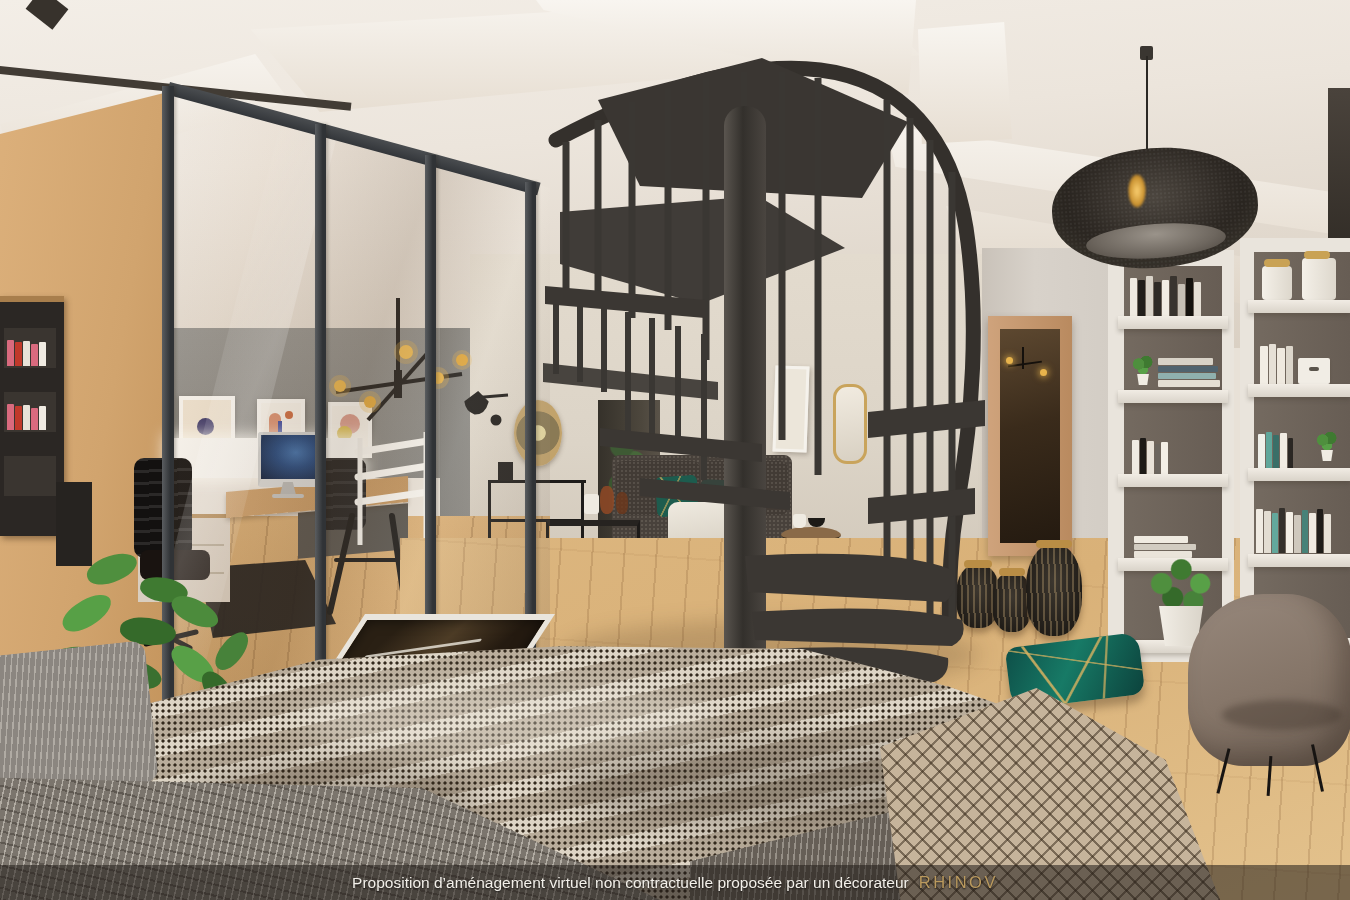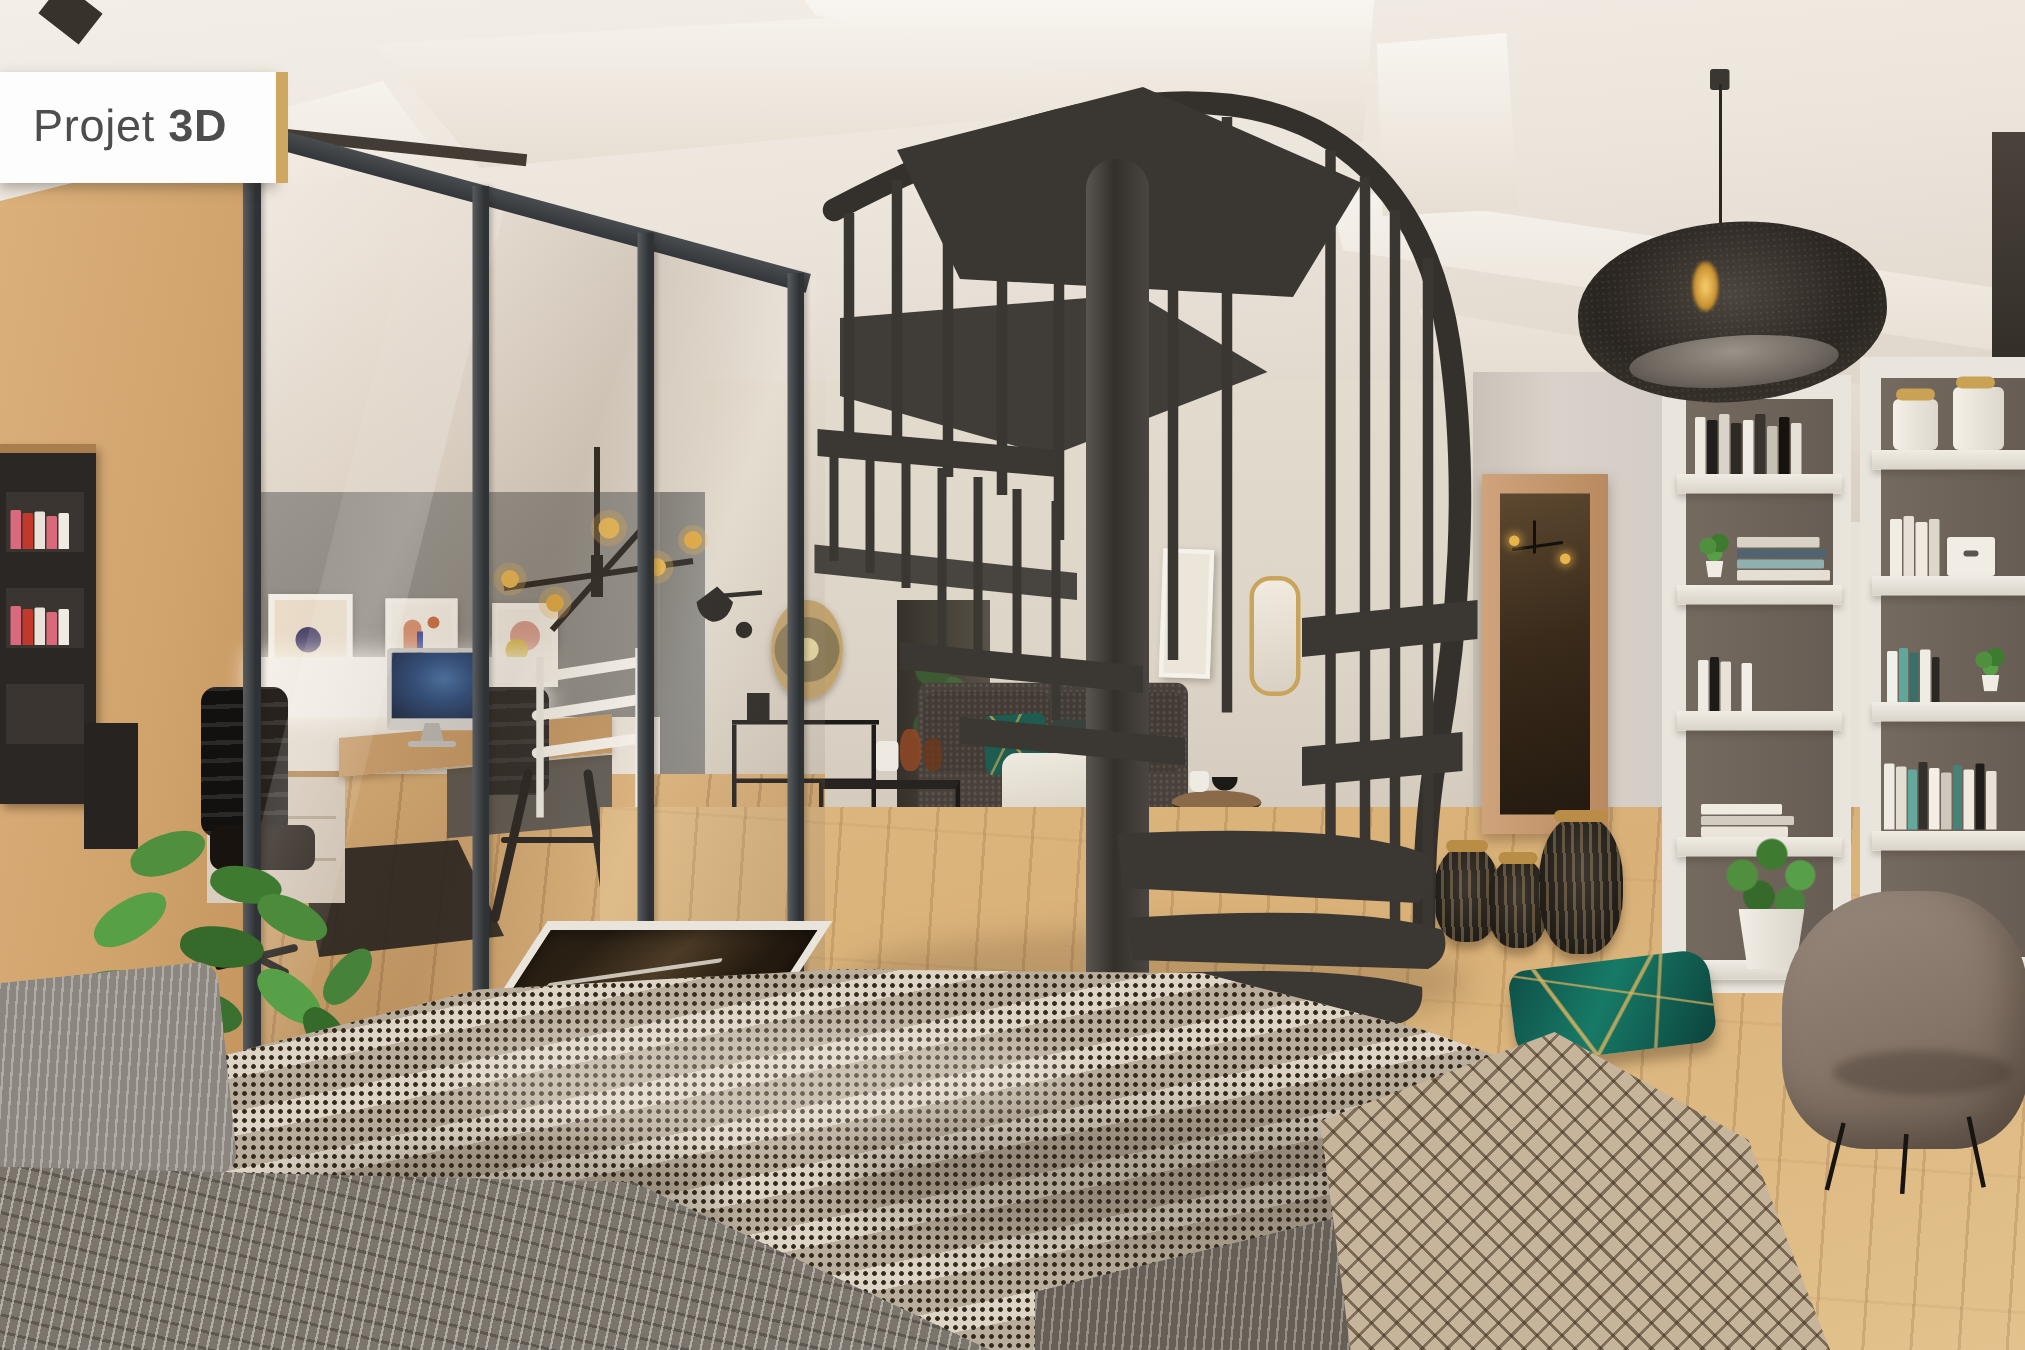--- a/index.html
+++ b/index.html
@@ -625,20 +625,18 @@
   <div class="abs duvet"></div>
   <div class="abs duvet-fold1"></div>
   <div class="abs duvet-fold2"></div>
   <div class="abs duvet-fold3"></div>
   <div class="abs pillow-gray"></div>
   <div class="abs pillow-dots"></div>
   <div class="abs throw-left"></div>
   <div class="abs throw-fold"></div>
   <div class="abs throw-diamond"></div>
 
-  <div class="abs badge">
-    <div class="badge-edge"></div>
-    <div class="badge-text">
-      <span>Projet</span>&nbsp;<b>3D</b>
-    </div>
+  <div class="abs footer">
+    <span class="footer-text">Proposition d’aménagement virtuel non contractuelle proposée par un décorateur</span>
+    <span class="footer-brand">RHINOV</span>
   </div>
 
 </div>
 
 </body></html>

